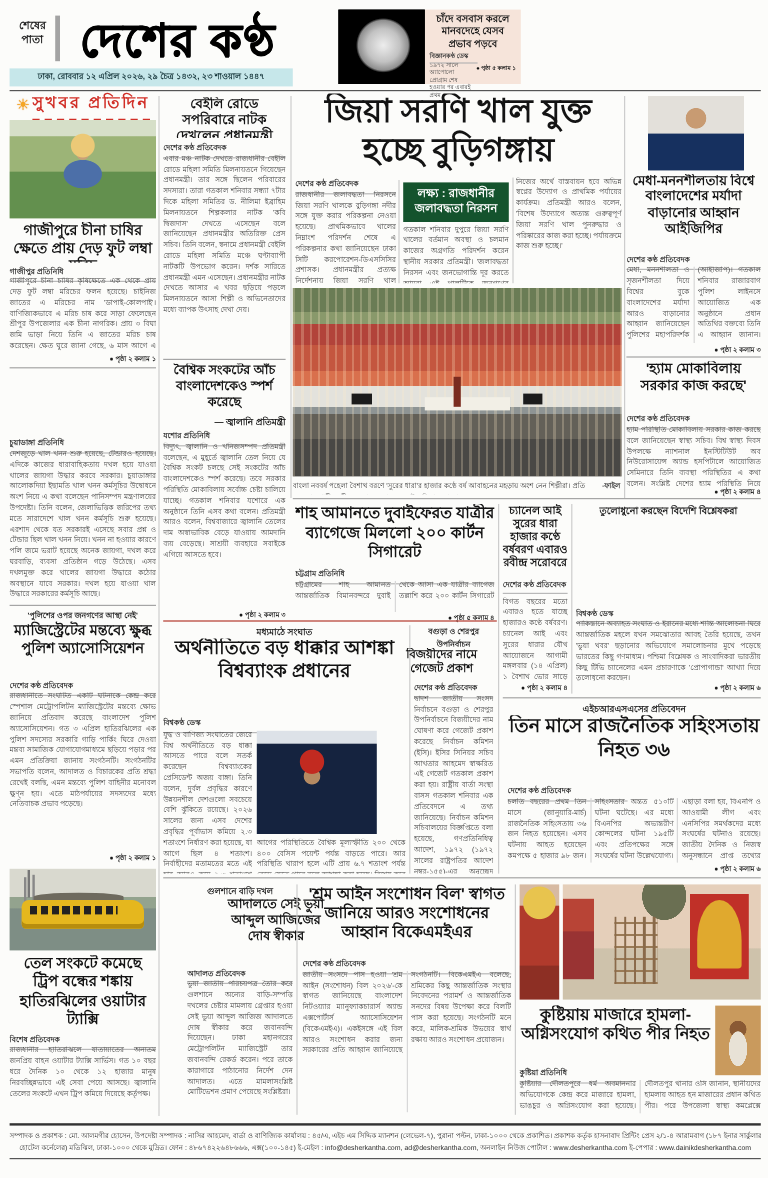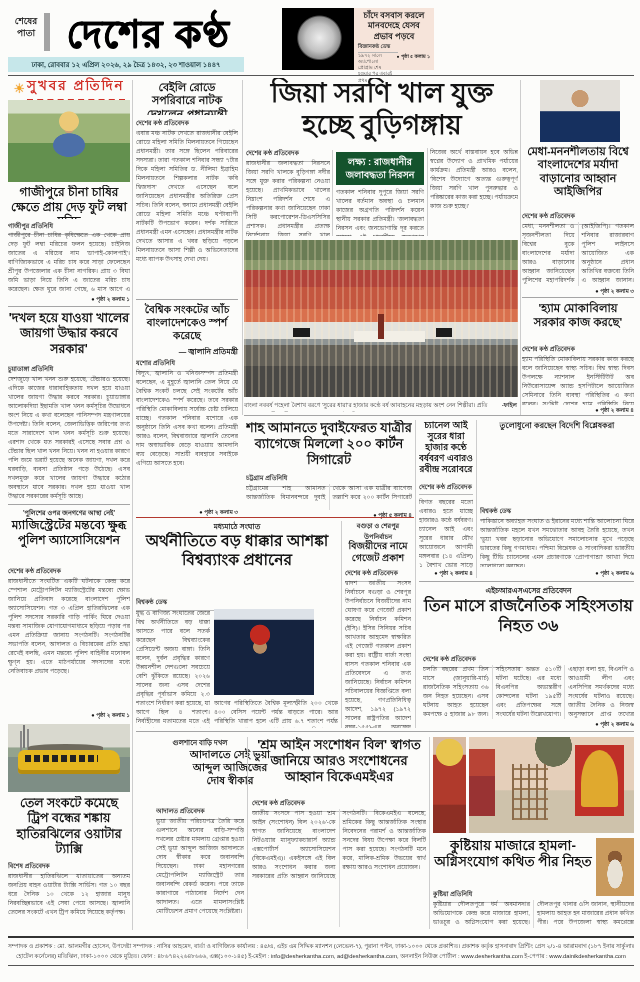--- a/index.html
+++ b/index.html
@@ -13,21 +13,21 @@
   .bd { font-size:6px; line-height:1.5; color:#3d3d3d; text-align:justify; overflow:hidden; }
   .cols2 { column-count:2; column-gap:7px; column-rule:1px solid #d8d8d8; }
   .cols3 { column-count:3; column-gap:7px; column-rule:1px solid #d8d8d8; }
   .pref { font-size:5.6px; font-weight:bold; color:#1a1a1a; text-align:right; overflow:hidden; }
   .vr { position:absolute; width:1px; background:#cdcdcd; }
   .hrule { position:absolute; height:1px; background:#a5a5a5; }
   .photo { position:absolute; overflow:hidden; }
   .cap { font-size:5.9px; color:#333; overflow:hidden; }
 
   
-  .corner { border-right:6px solid #a3a3a3; font-size:9px; font-weight:bold; color:#222; text-align:center; line-height:1.3; padding-top:3px; }
+  .corner { border-right:4px solid #a3a3a3; font-size:9px; font-weight:bold; color:#222; text-align:center; line-height:1.3; padding-top:3px; }
   .logo { font-weight:bold; color:#000; font-size:38px; text-align:center; letter-spacing:1px; text-shadow:0.6px 0 #000, 0 0.6px #000; }
   .datebar { background:#c6e7ea; font-size:6.8px; font-weight:bold; color:#15353a; text-align:center; line-height:15px; }
 
   
   .teaser { position:absolute; display:flex;padding-left:34px; }
   .tbody { flex:1; padding:3px 4px; display:flex; flex-direction:column; }
   .t-hl { font-size:8.2px; font-weight:bold; color:#161616; text-align:center; line-height:1.25; }
   .t-by { font-size:5.2px; font-weight:bold; color:#333; border-bottom:1px solid #b5b5b5; width:55%; padding:1px 0; }
   .t-foot { margin-top:auto; display:flex; justify-content:space-between; gap:4px; }
   .t-sn { font-size:4.8px; color:#444; line-height:1.3; text-align:left; }
@@ -110,21 +110,20 @@
     <span class="sun">☀</span>
     <span class="sukh">সুখবর প্রতিদিন</span>
   </div>
   <div class="photo ph-farmer" style="left:8px;top:100px;width:122px;height:82px;"></div>
   <div class="abs hl" style="left:8px;top:185px;width:122px;height:34px;font-size:12px;">গাজীপুরে চীনা চাষির ক্ষেতে প্রায় দেড় ফুট লম্বা মরিচ</div>
   <div class="abs by" style="left:8px;top:221px;width:122px;">গাজীপুর প্রতিনিধি</div>
   <div class="abs bd" style="left:8px;top:231px;width:122px;height:62px;">গাজীপুরে চীনা চাষির কৃষিক্ষেতে এক থেকে প্রায় দেড় ফুট লম্বা মরিচের ফলন হয়েছে। চাইনিজ জাতের এ মরিচের নাম 'ডাপাই-কোলপাই'। বাণিজ্যিকভাবে এ মরিচ চাষ করে সাড়া ফেলেছেন শ্রীপুর উপজেলার এক চীনা নাগরিক। প্রায় ৩ বিঘা জমি ভাড়া নিয়ে তিনি এ জাতের মরিচ চাষ করেছেন। ক্ষেত ঘুরে জানা গেছে, ৬ মাস আগে এ বিঘা জমি এক বছরের জন্য ৭০ হাজার টাকায় ভাড়া নেন তিনি। পরে চীন থেকে ডাপাই-কোলপাই মরিচের বীজ বাংলাদেশে নিয়ে</div>
   <div class="abs pref" style="left:8px;top:295px;width:122px;height:8px;">● পৃষ্ঠা ২ কলাম ১</div>
   <div class="hrule" style="left:8px;top:306px;width:122px;"></div>
 
-  <div class="abs hl" style="left:8px;top:311px;width:122px;height:50px;font-size:12.5px;">'দখল হয়ে যাওয়া খালের জায়গা উদ্ধার করবে সরকার'</div>
   <div class="abs by" style="left:8px;top:364px;width:122px;">চুয়াডাঙ্গা প্রতিনিধি</div>
   <div class="abs bd" style="left:8px;top:375px;width:122px;height:126px;">দেশজুড়ে খাল খনন শুরু হয়েছে, টেন্ডারও হয়েছে। এদিকে কাজের ধারাবাহিকতায় দখল হয়ে যাওয়া খালের জায়গা উদ্ধার করবে সরকার। চুয়াডাঙ্গার আলোকদিয়া ইছামতি খাল খনন কর্মসূচির উদ্বোধনে অংশ নিয়ে এ কথা বলেছেন পানিসম্পদ মন্ত্রণালয়ের উপদেষ্টা। তিনি বলেন, জেলাভিত্তিক জরিপের তথ্য মতে সারাদেশে খাল খনন কর্মসূচি শুরু হয়েছে। এরশাদ থেকে যত সরকারই এসেছে সবার প্রশ্ন ও টেন্ডার ছিল খাল খনন নিয়ে। খনন না হওয়ার কারণে পলি জমে ভরাট হয়েছে অনেক জায়গা, দখল করে ঘরবাড়ি, ব্যবসা প্রতিষ্ঠান গড়ে উঠেছে। এসব দখলমুক্ত করে খালের জায়গা উদ্ধারে কঠোর অবস্থানে যাবে সরকার। দখল হয়ে যাওয়া খাল উদ্ধারে সরকারের কর্মসূচি আছে।</div>
   <div class="hrule" style="left:8px;top:504px;width:122px;"></div>
 
   <div class="abs kick" style="left:8px;top:508px;width:122px;height:9px;font-size:6.5px;">'পুলিশের ওপর জনগণের আস্থা নেই'</div>
   <div class="abs hl" style="left:8px;top:518px;width:122px;height:46px;font-size:12px;">ম্যাজিস্ট্রেটের মন্তব্যে ক্ষুব্ধ পুলিশ অ্যাসোসিয়েশন</div>
   <div class="abs by" style="left:8px;top:566px;width:122px;">দেশের কণ্ঠ প্রতিবেদক</div>
   <div class="abs bd" style="left:8px;top:577px;width:122px;height:132px;">রাজধানীতে সংঘটিত একটি ঘটনাকে কেন্দ্র করে স্পেশাল মেট্রোপলিটন ম্যাজিস্ট্রেটের মন্তব্যে ক্ষোভ জানিয়ে প্রতিবাদ করেছে বাংলাদেশ পুলিশ অ্যাসোসিয়েশন। গত ৩ এপ্রিল হাতিরঝিলের এক পুলিশ সদস্যের সরকারি গাড়ি পার্কিং ঘিরে দেওয়া মন্তব্য সামাজিক যোগাযোগমাধ্যমে ছড়িয়ে পড়ার পর এমন প্রতিক্রিয়া জানায় সংগঠনটি। সংগঠনটির সভাপতি বলেন, আদালত ও বিচারকের প্রতি শ্রদ্ধা রেখেই বলছি, এমন মন্তব্যে পুলিশ বাহিনীর মনোবল ক্ষুণ্ন হয়। এতে মাঠপর্যায়ের সদস্যদের মধ্যে নেতিবাচক প্রভাব পড়েছে।</div>
   <div class="abs pref" style="left:8px;top:711px;width:122px;height:8px;">● পৃষ্ঠা ২ কলাম ১</div>
 
@@ -208,21 +207,21 @@
   <div class="hrule" style="left:136px;top:517px;width:278px;background:#b3392e;"></div>
   <div class="abs kick" style="left:136px;top:521px;width:202px;height:10px;font-size:7.5px;">মধ্যমাঠে সংঘাত</div>
   <div class="abs hl" style="left:136px;top:532px;width:202px;height:62px;font-size:15.5px;">অর্থনীতিতে বড় ধাক্কার আশঙ্কা বিশ্বব্যাংক প্রধানের</div>
   <div class="abs by" style="left:136px;top:597px;width:90px;">বিশ্বকণ্ঠ ডেস্ক</div>
   <div class="abs bd" style="left:136px;top:609px;width:74px;height:119px;">যুদ্ধ ও বাণিজ্য সংঘাতের জেরে বিশ্ব অর্থনীতিতে বড় ধাক্কা আসতে পারে বলে সতর্ক করেছেন বিশ্বব্যাংকের প্রেসিডেন্ট অজয় বাঙ্গা। তিনি বলেন, দুর্বল প্রবৃদ্ধির কারণে উন্নয়নশীল দেশগুলো সবচেয়ে বেশি ঝুঁকিতে রয়েছে। ২০২৬ সালের জন্য এসব দেশের প্রবৃদ্ধির পূর্বাভাস কমিয়ে ২.৩ শতাংশে নির্ধারণ করা হয়েছে, যা আগে ছিল ৪ শতাংশ। নির্বাহীদের মতামতের মতে এই হার আরও কমে ২.৩ শতাংশে নেমে আসতে পারে।</div>
   <div class="photo ph-banga" style="left:214px;top:609px;width:100px;height:86px;"></div>
   <div class="abs bd" style="left:214px;top:699px;width:124px;height:29px;">আগের পরিস্থিতিতে বৈশ্বিক মূল্যস্ফীতি ২০০ থেকে ৪০০ বেসিস পয়েন্ট পর্যন্ত বাড়তে পারে। আর পরিস্থিতি খারাপ হলে এটি প্রায় ৬.৭ শতাংশ পর্যন্ত বেড়ে যেতে পারে বলে আশঙ্কা করা হচ্ছে। বিশেষ করে উদীয়মান ও উন্নয়নশীল দেশগুলো সবচেয়ে বেশি ঝুঁকিতে রয়েছে।</div>
 
   <div class="vr" style="left:341px;top:521px;height:207px;"></div>
   <div class="abs kick" style="left:345px;top:521px;width:66px;height:18px;font-size:6.5px;">বগুড়া ও শেরপুর উপনির্বাচন</div>
-  <div class="abs hl" style="left:345px;top:540px;width:66px;height:26px;font-size:9.5px;text-align:center;">বিজয়ীদের নামে গেজেট প্রকাশ</div>
+  <div class="abs hl" style="left:335px;top:540px;width:66px;height:26px;font-size:9.5px;text-align:center;">বিজয়ীদের নামে গেজেট প্রকাশ</div>
   <div class="abs by" style="left:345px;top:568px;width:66px;">দেশের কণ্ঠ প্রতিবেদক</div>
   <div class="abs bd" style="left:345px;top:579px;width:66px;height:149px;">দ্বাদশ জাতীয় সংসদ নির্বাচনে বগুড়া ও শেরপুর উপনির্বাচনে বিজয়ীদের নাম ঘোষণা করে গেজেট প্রকাশ করেছে নির্বাচন কমিশন (ইসি)। ইসির সিনিয়র সচিব আখতার আহমেদ স্বাক্ষরিত এই গেজেট গতকাল প্রকাশ করা হয়। রাষ্ট্রীয় বার্তা সংস্থা বাসস গতকাল শনিবার এক প্রতিবেদনে এ তথ্য জানিয়েছে। নির্বাচন কমিশন সচিবালয়ের বিজ্ঞপ্তিতে বলা হয়েছে, গণপ্রতিনিধিত্ব আদেশ, ১৯৭২ (১৯৭২ সালের রাষ্ট্রপতির আদেশ নম্বর-১৫৫)-এর অনুচ্ছেদ ৩৯ এর নম্বর (৪) অনুসারে বাংলাদেশ নির্বাচন কমিশন এক্ষেত্রে গত ৯ এপ্রিল ২০২৬ তারিখে অনুষ্ঠিত জাতীয় সংসদের ১৫৫ শেরপুর-৩ আসনের শূন্য আসনের নির্বাচনের ফল, ৪১ বগুড়া-৬ শূন্য আসনের উপনির্বাচনের ফল ঘোষণা করেছে।</div>
 
   <div class="hrule" style="left:419px;top:581px;width:215px;"></div>
   <div class="abs kick" style="left:423px;top:585px;width:211px;height:10px;font-size:7.5px;">এইচআরএসএসের প্রতিবেদন</div>
   <div class="abs hl" style="left:423px;top:596px;width:211px;height:56px;font-size:16px;">তিন মাসে রাজনৈতিক সহিংসতায় নিহত ৩৬</div>
   <div class="abs by" style="left:423px;top:654px;width:100px;">দেশের কণ্ঠ প্রতিবেদক</div>
   <div class="abs bd cols3" style="left:423px;top:665px;width:211px;height:54px;">চলতি বছরের প্রথম তিন মাসে (জানুয়ারি-মার্চ) রাজনৈতিক সহিংসতায় ৩৬ জন নিহত হয়েছেন। এসব ঘটনায় আহত হয়েছেন কমপক্ষে ৫ হাজার ৯৮ জন। সহিংসতার অন্তত ৫১০টি ঘটনা ঘটেছে। এর মধ্যে বিএনপির অভ্যন্তরীণ কোন্দলের ঘটনা ১৯৫টি এবং প্রতিপক্ষের সঙ্গে সংঘর্ষের ঘটনা উল্লেখযোগ্য। এছাড়া বলা হয়, বিএনপি ও আওয়ামী লীগ এবং এনসিপির সমর্থকদের মধ্যে সংঘর্ষের ঘটনাও রয়েছে। জাতীয় দৈনিক ও নিজস্ব অনুসন্ধানে প্রাপ্ত তথ্যের ভিত্তিতে তৈরি 'মানবাধিকার পরিস্থিতি প্রতিবেদন' শীর্ষক প্রতিবেদনে এসব তথ্য তুলে ধরেছে মানবাধিকার সংগঠন এইচআরএসএস।</div>
   <div class="abs pref" style="left:423px;top:720px;width:211px;height:8px;">● পৃষ্ঠা ২ কলাম ৬</div>
 

